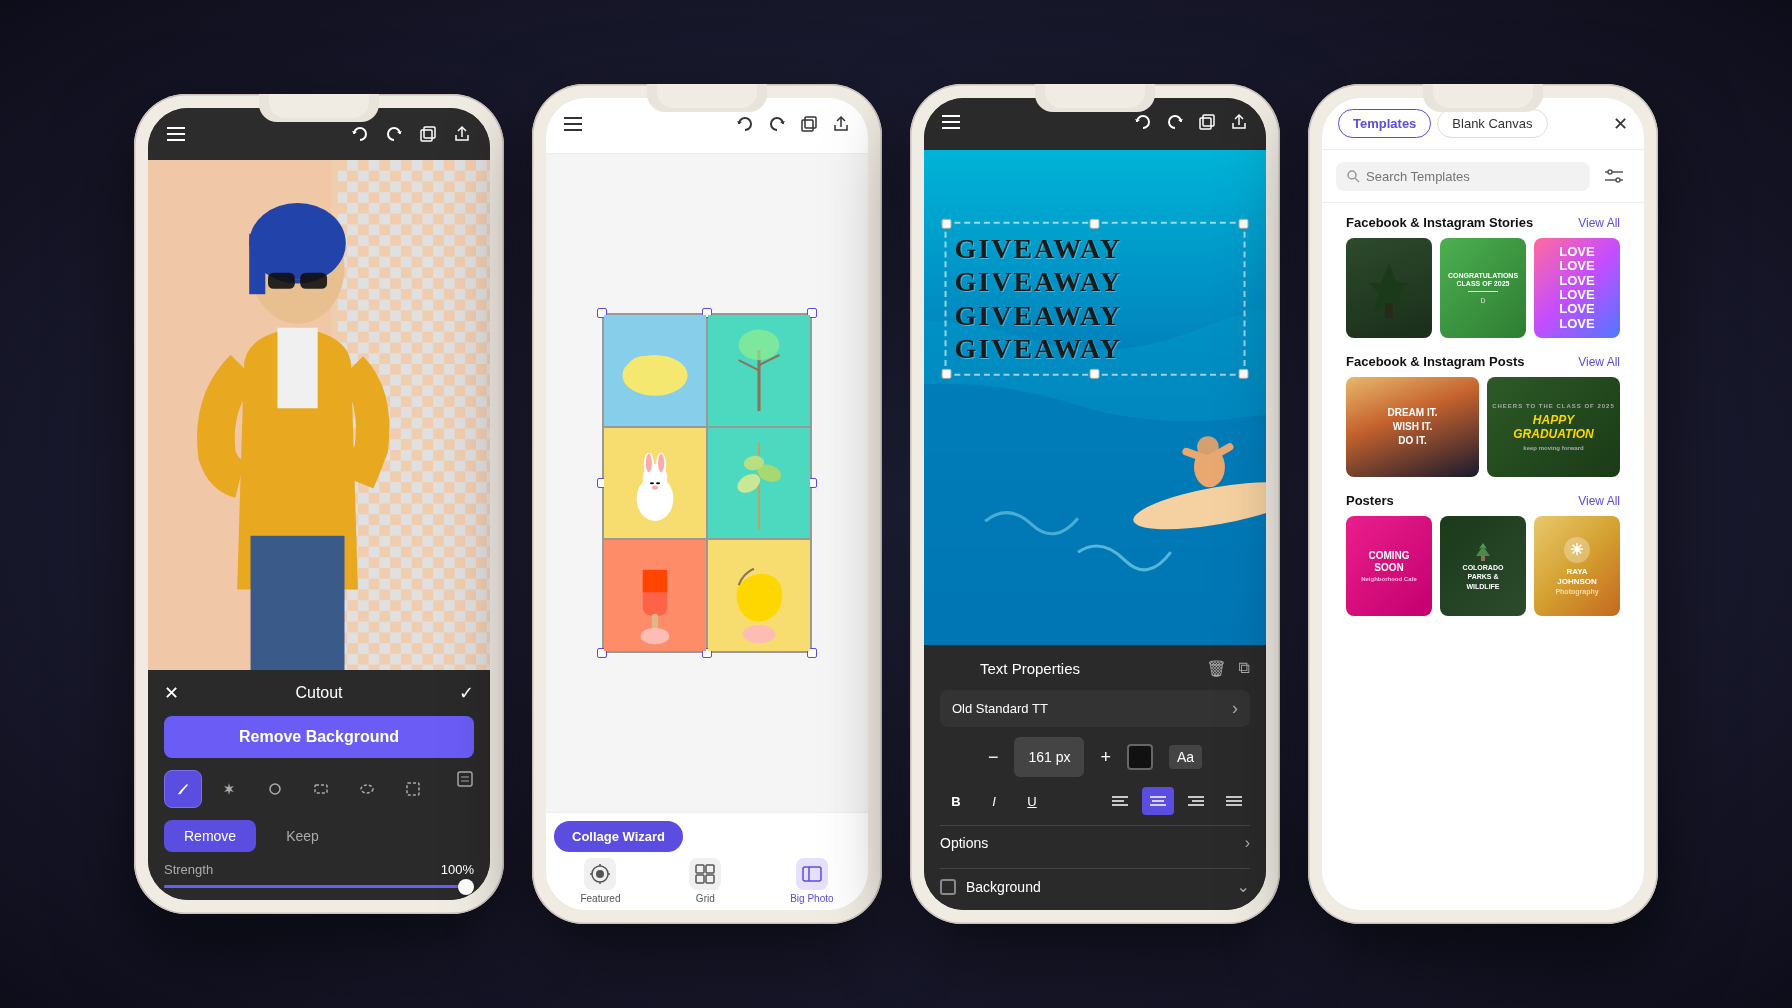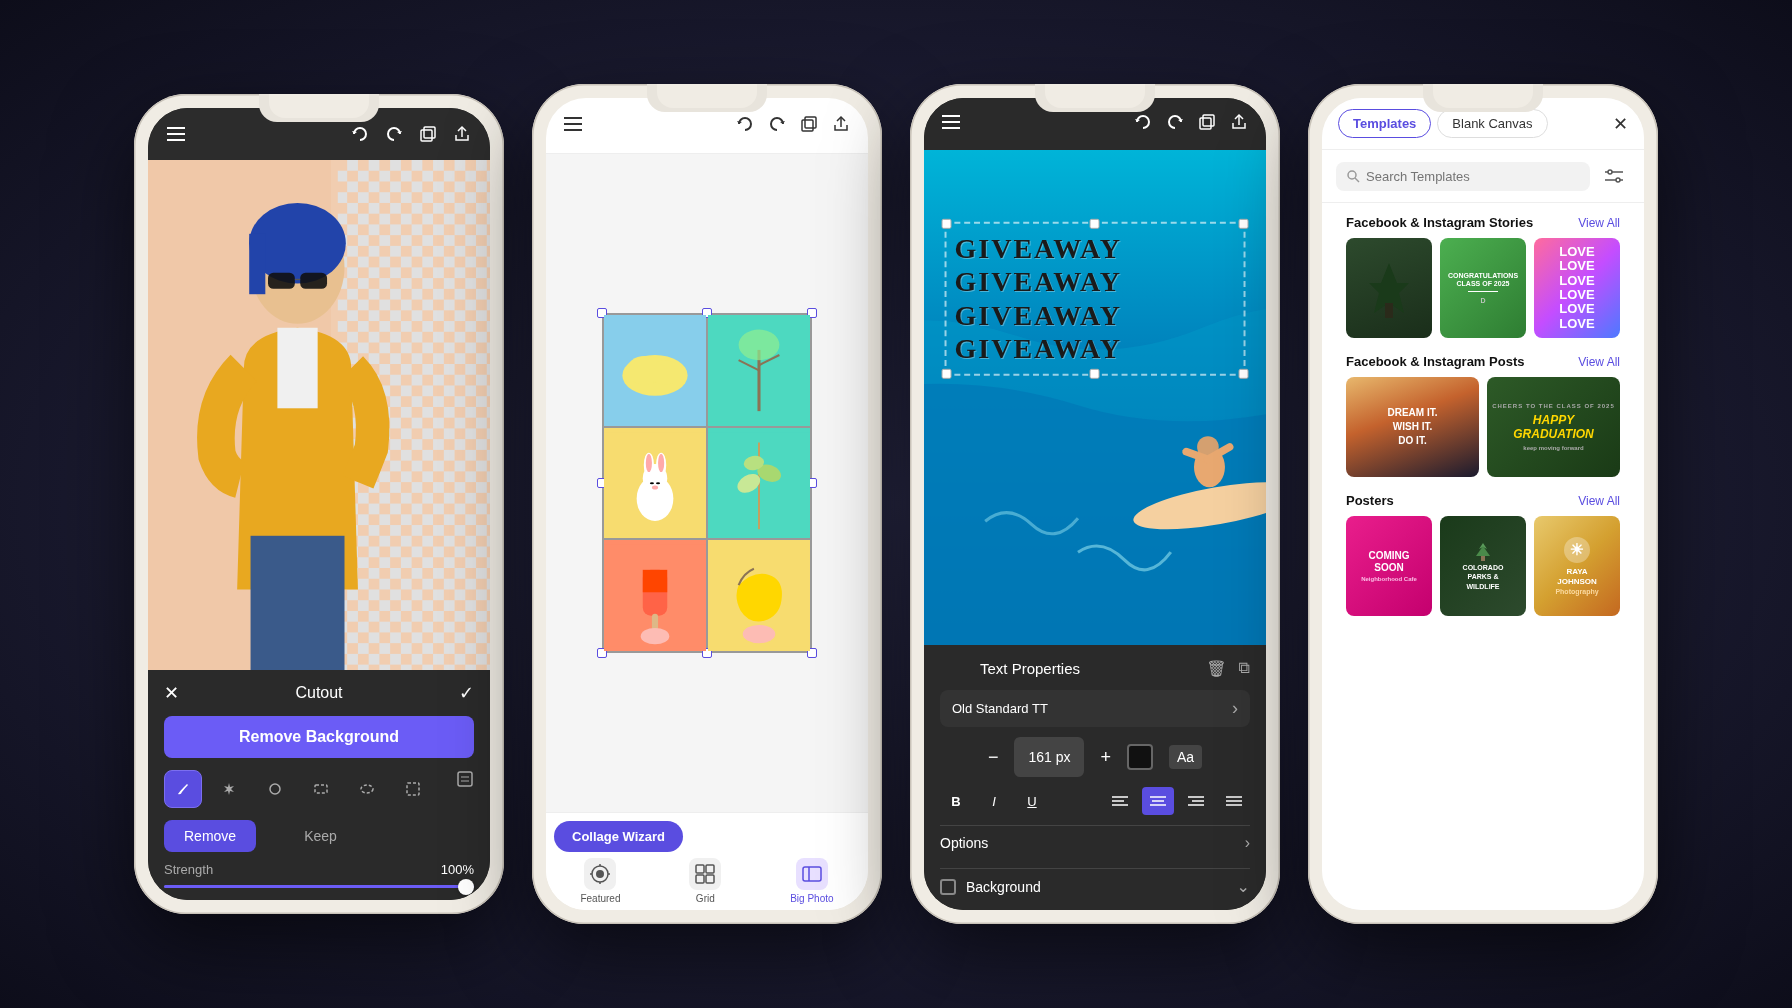--- a/index.html
+++ b/index.html
@@ -171,21 +171,21 @@
     }
     .p1-tool.active {
       background: #5a4de0;
       border: 1px solid #7b6ef0;
     }
     .p1-tool.inactive {
       background: transparent;
     }
     .p1-keep-remove {
       display: flex;
-      gap: 28px;
+      gap: 10px;
       margin-bottom: 10px;
       position: relative;
     }
     .p1-remove-tab {
       background: #5a4de0;
       color: #fff;
       border-radius: 8px;
       padding: 8px 20px;
       font-size: 14px;
       cursor: pointer;

